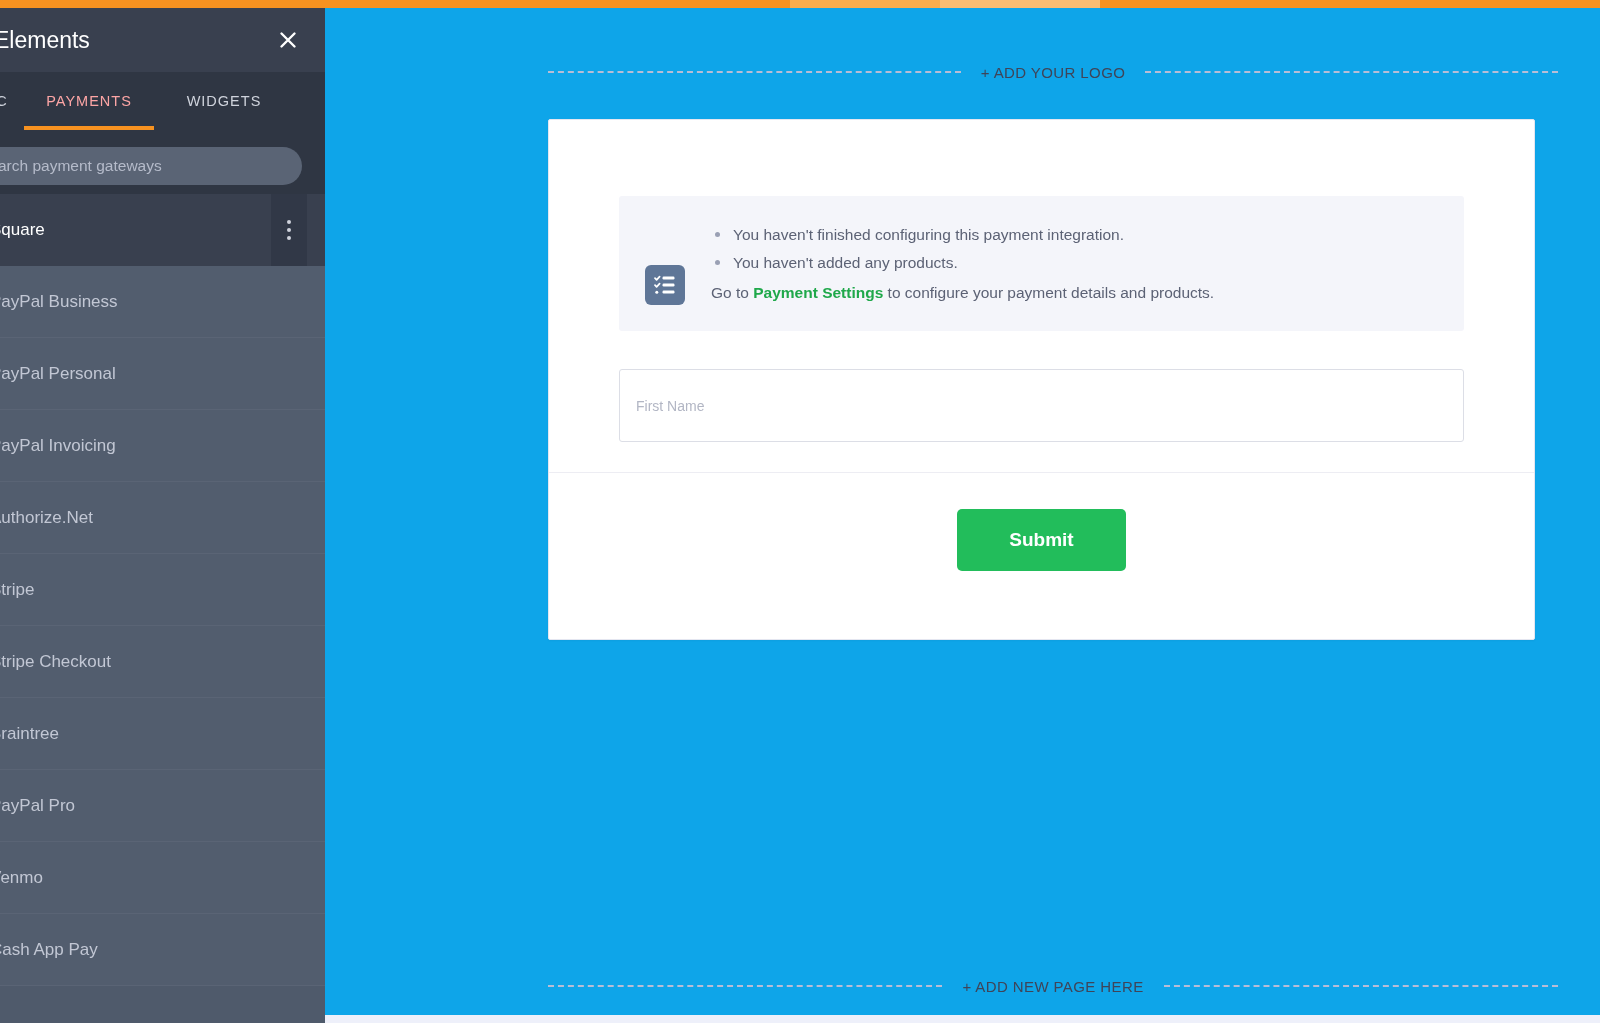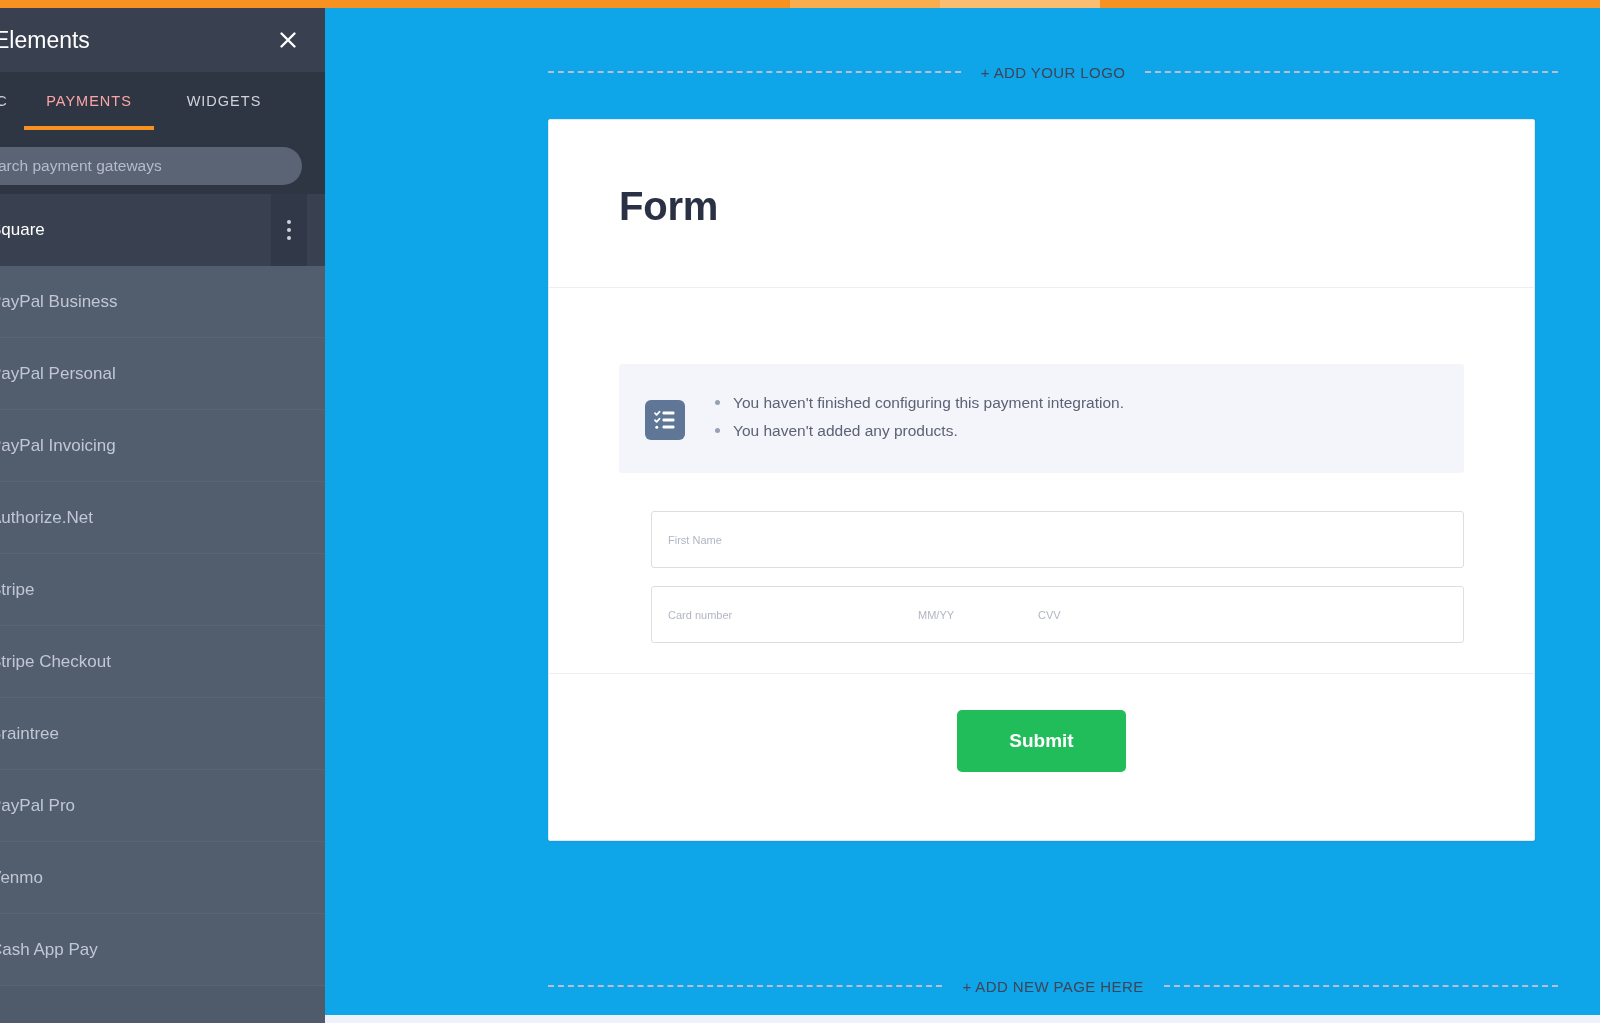--- a/index.html
+++ b/index.html
@@ -35,38 +35,38 @@
                background:#ffffff; border:1px solid #e4e6f0; border-radius:2px;
                box-shadow:0 1px 2px rgba(40,46,74,.05); }
   .form-head { padding:64px 70px 58px 70px; border-bottom:1px solid #ededf3; }
   .form-title { font-size:40px; font-weight:bold; color:#2b3144; letter-spacing:-0.2px; }
 
   .form-body { padding:48px 70px 30px 70px; }
   .section-label { font-size:20px; font-weight:bold; color:#2b3144; letter-spacing:-0.1px; }
 
   
   .notice { margin-top:28px; background:#f4f5fa; border-radius:3px;
-            display:flex; align-items:center; padding:26px 26px 26px 26px; }
+            display:flex; align-items:flex-end; padding:26px 26px 26px 26px; }
   .notice-icon { flex:0 0 auto; width:40px; height:40px; border-radius:6px; background:#5f7697;
                  display:flex; align-items:center; justify-content:center; margin-right:26px; margin-top:3px; }
   .notice-body { flex:1; padding-top:1px; }
   .notice-list { list-style:none; }
   .notice-list li { position:relative; padding-left:22px; font-size:15.5px; color:#5c6275;
                     line-height:1.55; margin-bottom:4px; }
   .notice-list li:before { content:""; position:absolute; left:4px; top:9px; width:5px; height:5px;
                            border-radius:50%; background:#9aa0b4; }
   .notice-cta { font-size:15.5px; color:#5c6275; margin-top:6px; line-height:1.55; }
   .notice-cta .link { color:#1fa84a; font-weight:bold; }
 
   
   .cc-block { margin-top:38px; }
   .cc-label { font-size:19px; font-weight:bold; color:#2b3144; }
   .cc-row { display:flex; gap:18px; margin-top:18px; }
-  .field { border:1px solid #dcdee6; border-radius:3px; background:#fff; height:57px;
-           display:flex; align-items:center; padding:0 16px; font-size:11px; color:#b2b6c4;margin-left:32px; }
+  .field { border:1px solid #dcdee6; border-radius:3px; background:#fff; height:73px;
+           display:flex; align-items:center; padding:0 16px; font-size:14px; color:#b2b6c4; }
   .field.half { flex:1; }
   .field.full { width:100%; }
   .cc-num { flex:0 0 250px; }
   .cc-exp { flex:0 0 120px; }
   .cc-cvv { flex:0 0 auto; }
 
   .form-foot { border-top:1px solid #ededf3; padding:36px 0 68px 0; text-align:center; }
   .submit-btn { display:inline-block; background:#22bd5b; color:#ffffff; border:none;
                 font-family:"Liberation Sans", sans-serif; font-weight:bold; font-size:19px;
                 padding:0 52px; height:62px; line-height:62px; border-radius:5px; cursor:pointer; }
@@ -123,59 +123,50 @@
   <div class="canvas">
 
     <div class="add-strip logo-strip">
       <div class="dash left"></div>
       <div class="lbl">+ ADD YOUR LOGO</div>
       <div class="dash right"></div>
     </div>
 
     <div class="form-card">
 
-      <div class="form-head">
-        <div class="form-title">Form</div>
-      </div>
 
       <div class="form-body">
 
 
         <div class="notice">
           <div class="notice-icon">
             <svg width="22" height="22" viewBox="0 0 22 22" aria-hidden="true">
               <path d="M1 4.2 L2.6 5.9 L5.6 2.6" fill="none" stroke="#ffffff" stroke-width="1.7" stroke-linecap="round" stroke-linejoin="round"></path>
               <path d="M1 11.2 L2.6 12.9 L5.6 9.6" fill="none" stroke="#ffffff" stroke-width="1.7" stroke-linecap="round" stroke-linejoin="round"></path>
               <circle cx="2.8" cy="18.2" r="1.5" fill="#ffffff"></circle>
               <rect x="8.5" y="2.6" width="12" height="2.8" rx="1.2" fill="#ffffff"></rect>
               <rect x="8.5" y="9.6" width="12" height="2.8" rx="1.2" fill="#ffffff"></rect>
               <rect x="8.5" y="16.6" width="12" height="2.8" rx="1.2" fill="#ffffff"></rect>
             </svg>
           </div>
           <div class="notice-body">
             <ul class="notice-list">
               <li>You haven't finished configuring this payment integration.</li>
               <li>You haven't added any products.</li>
             </ul>
+            <div class="notice-cta"><span>Go to </span><span class="link">Payment Settings</span><span> to configure your payment details and products.</span></div>
           </div>
         </div>
 
         <div class="cc-block">
 
           <div class="cc-row">
             <div class="field half">First Name</div>
           </div>
 
-          <div class="cc-row">
-            <div class="field full">
-              <span class="cc-num">Card number</span>
-              <span class="cc-exp">MM/YY</span>
-              <span class="cc-cvv">CVV</span>
-            </div>
-          </div>
         </div>
       </div>
 
       <div class="form-foot">
         <button class="submit-btn">Submit</button>
       </div>
     </div>
 
     <div class="add-strip page-strip">
       <div class="dash left"></div>

